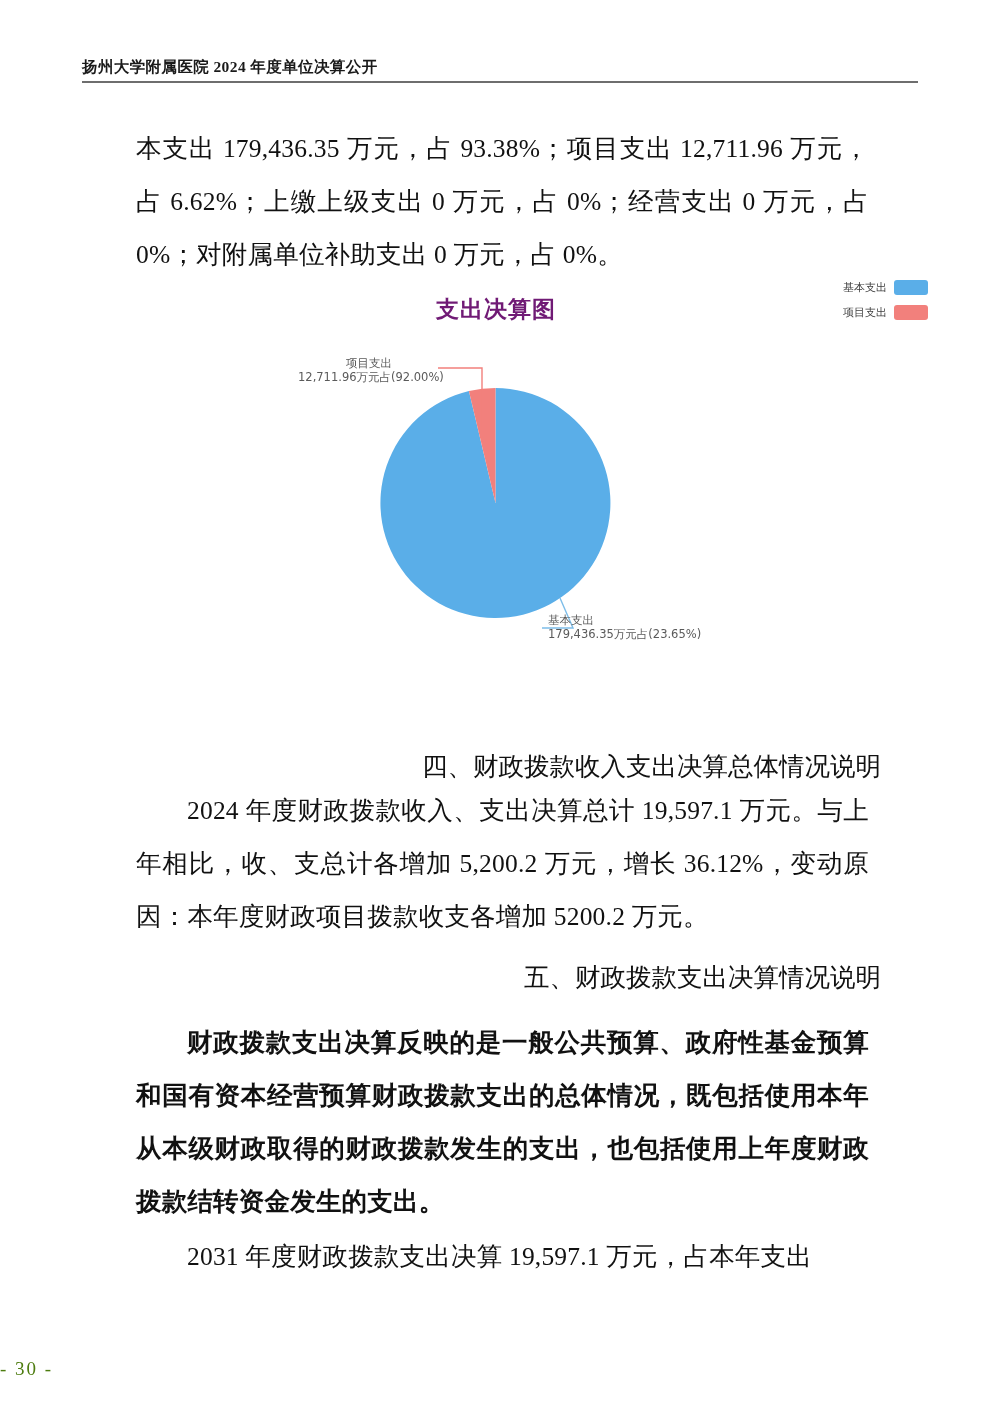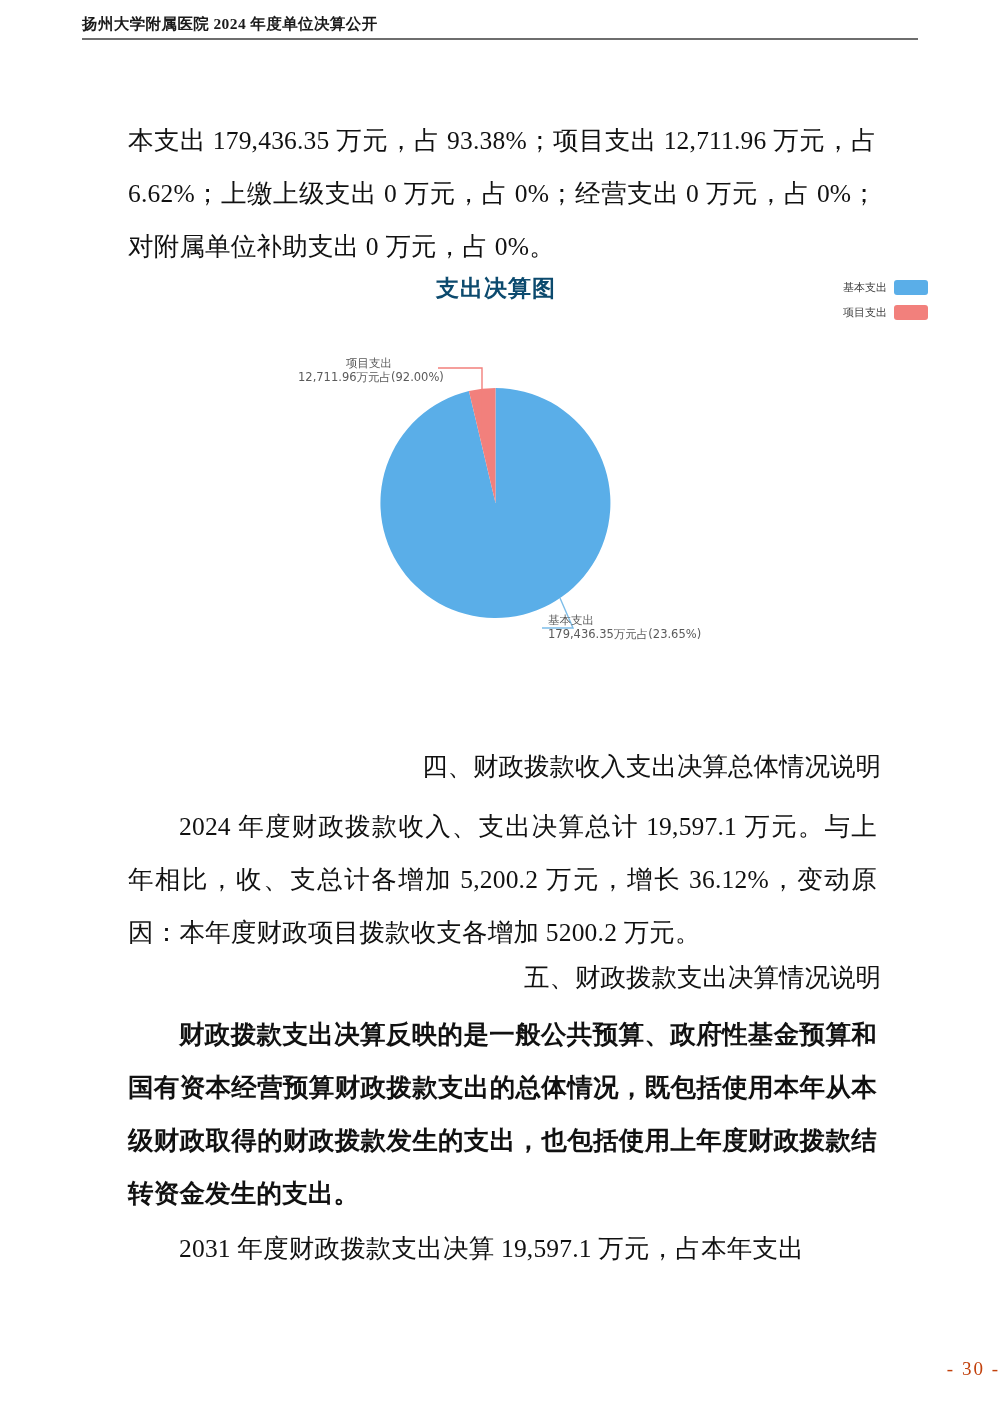--- a/index.html
+++ b/index.html
@@ -24,20 +24,21 @@
     width: 836px;
   }
   .page-header .header-title {
     font-family: "Liberation Serif", "DejaVu Serif", serif;
     font-size: 15.5px;
     font-weight: 700;
     letter-spacing: 0.4px;
     color: #1a1a1a;
     line-height: 20px;
     white-space: nowrap;
+    margin-top: 43px;
   }
   .page-header .header-rule {
     margin-top: 4px;
     height: 2px;
     background: #6e6e6e;
     width: 100%;
   }
 
   
   .body-block {
@@ -45,57 +46,57 @@
     left: 124px;
     width: 757px;
   }
   .para {
     font-size: 25.5px;
     line-height: 53px;
     text-align: justify;
     text-align-last: left;
     letter-spacing: 0.2px;
     color: #111;
-    margin: 4px;
+    margin: 12px;
     font-family: "Liberation Serif", "DejaVu Serif", serif;
   }
   .para.indent { text-indent: 2em; }
   .heading {
     font-size: 25.5px;
     line-height: 53px;
     text-indent: 2em;
     margin: 0;
     font-family: "Liberation Serif", "DejaVu Serif", serif;
     color: #111;
     text-align: right;
   }
 
   #para-expenditure { top: 110px; }
   #heading-four     { top: 740px; }
-  #para-section-four{ top: 796px; }
+  #para-section-four{ top: 772px; }
   #heading-five     { top: 951px; }
   #para-section-five{ top: 1004px; font-weight: bold; }
   #para-section-five-2 { top: 1218px; }
 
   
   .chart-area {
     position: absolute;
     left: 270px;
     top: 268px;
     width: 660px;
     height: 420px;
   }
   .chart-title {
     position: absolute;
     left: 166px;
-    top: 5px;
+    top: 26px;
     font-family: "DejaVu Sans", "Liberation Sans", sans-serif;
     font-size: 23px;
     font-weight: 700;
-    color: #0c4a6e;
+    color: #701a75;
     letter-spacing: 1px;
   }
   .legend {
     position: absolute;
     right: 2px;
     top: 12px;
     width: 104px;
   }
   .legend-row {
     display: flex;
@@ -145,24 +146,24 @@
     text-align: left;
   }
   #label-basic .lbl-name { display:block; }
 
   
   .page-number {
     position: absolute;
     left: 0;
     top: 1358px;
     width: 1000px;
-    text-align: right;
+    text-align: left;
     font-family: "Liberation Serif", "DejaVu Serif", serif;
     font-size: 19px;
-    color: #c2410c;
+    color: #4d7c0f;
     letter-spacing: 2px;
   }
 </style>
 </head>
 <body>
 
 <div class="page-header">
   <div class="header-title">扬州大学附属医院 2024 年度单位决算公开</div>
   <div class="header-rule"></div>
 </div>

